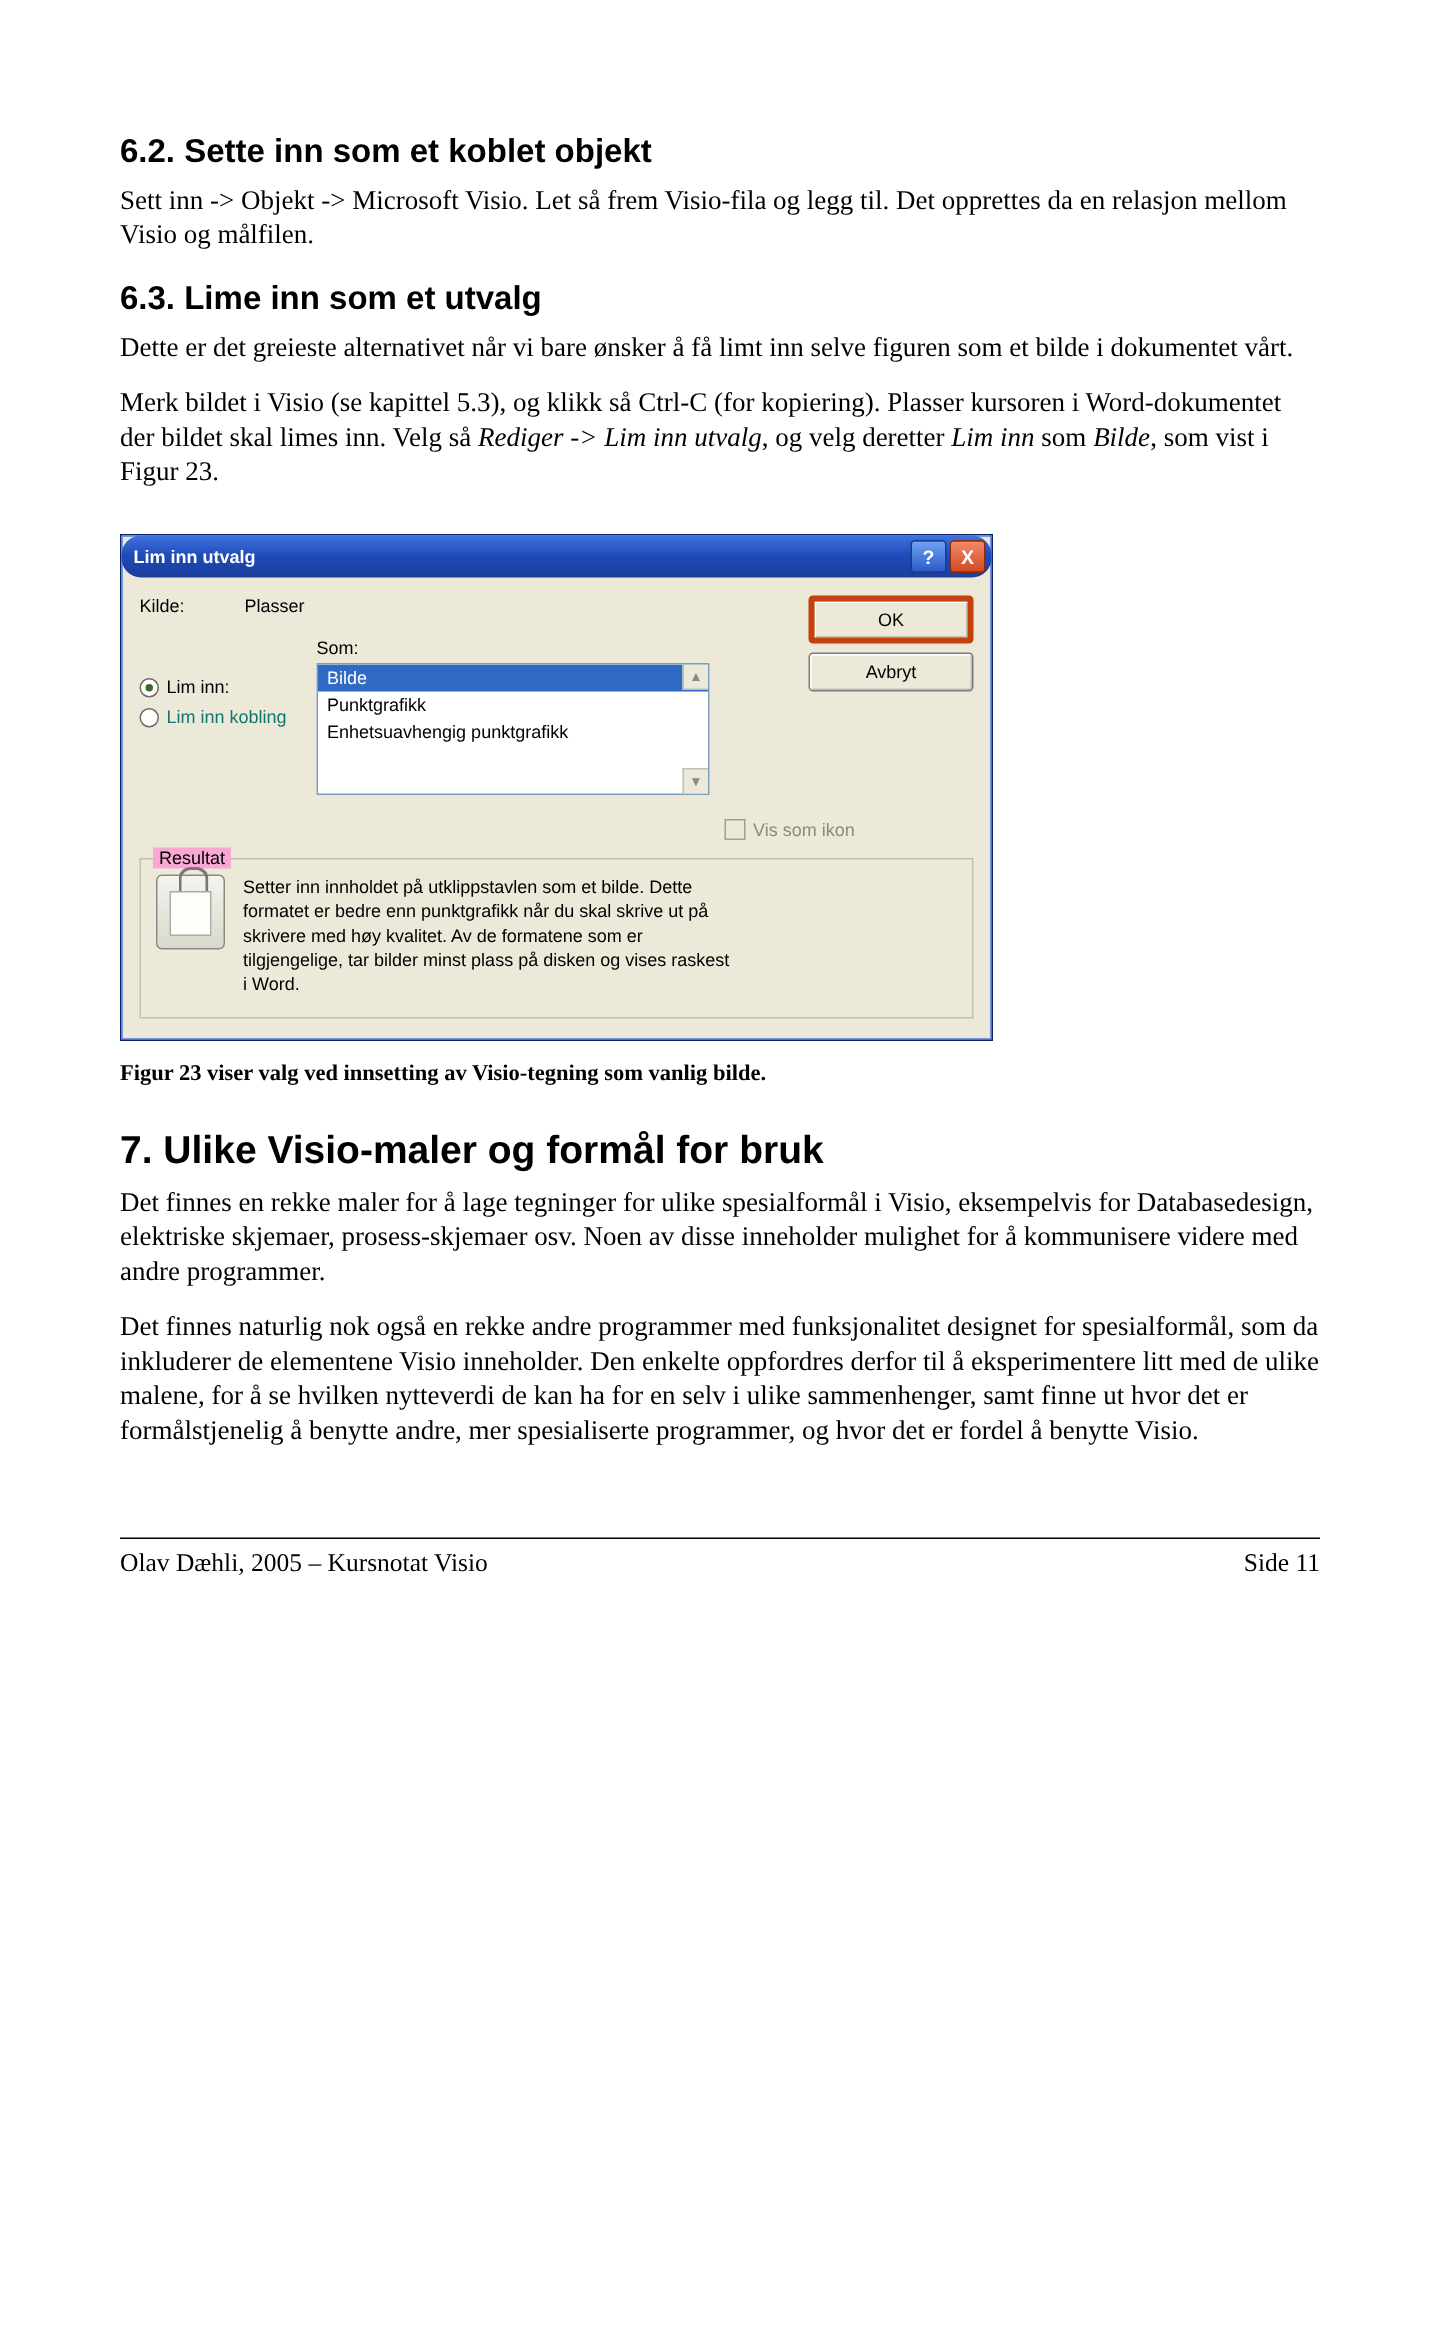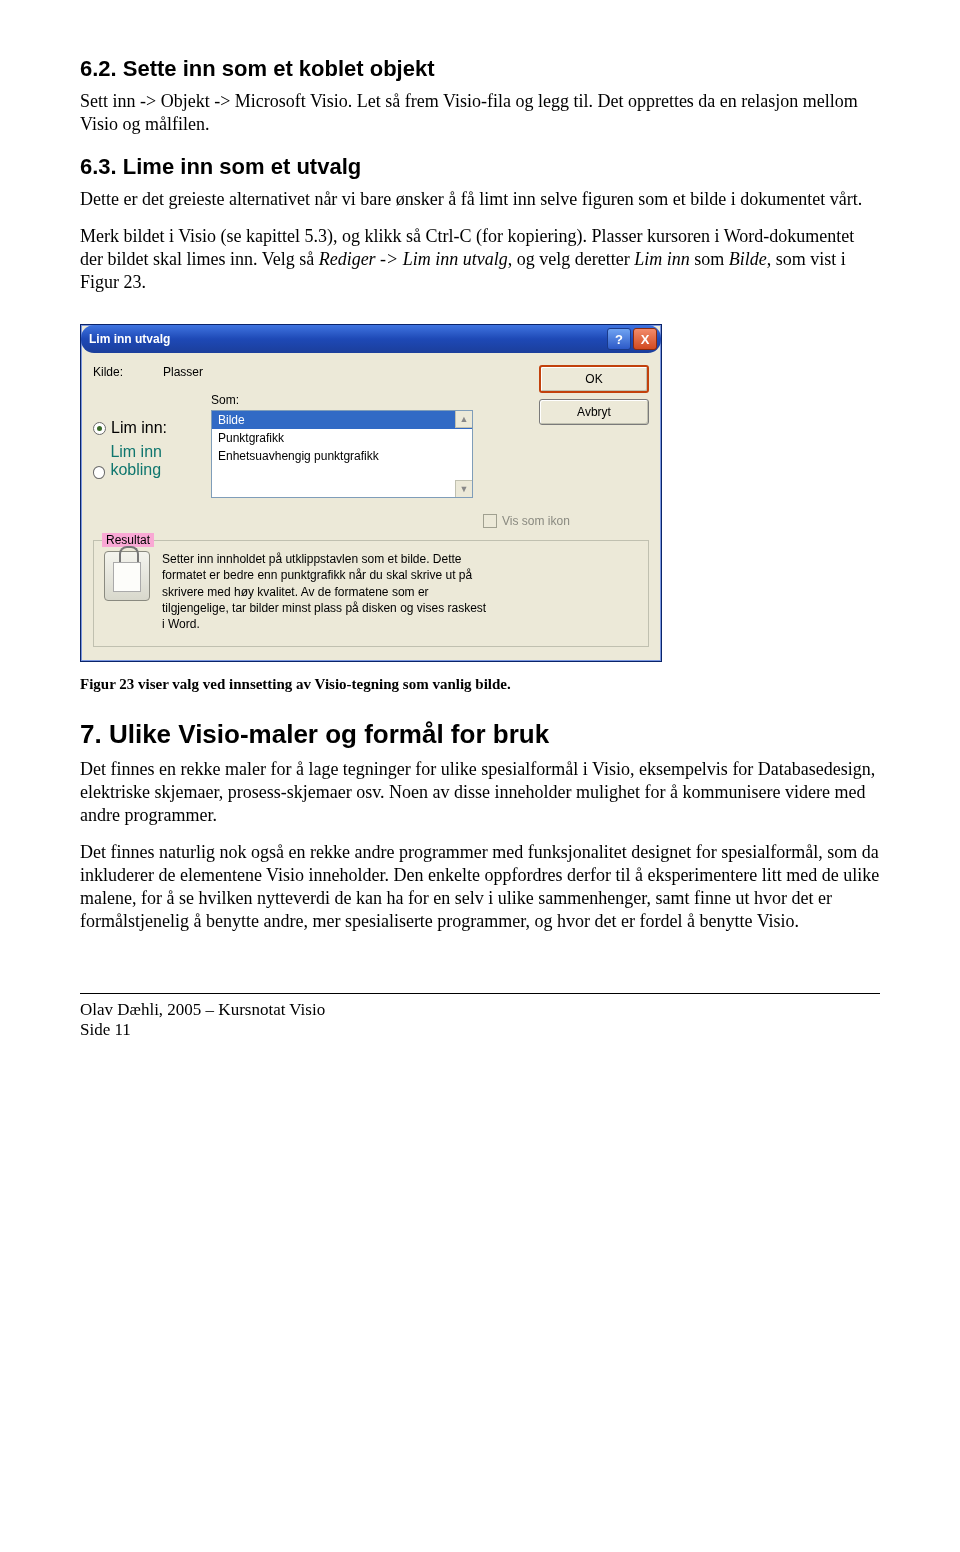--- a/index.html
+++ b/index.html
@@ -4,21 +4,21 @@
 <style>
   body {
     margin: 0;
     padding: 0;
     font-family: "Times New Roman", Times, serif;
     background: #fff;
     color: #000;
     width: 960px;
   }
   .page {
-    padding: 56px 80px 40px 80px;
+    padding: 88px 80px 40px 80px;
     box-sizing: border-box;
     width: 960px;
   }
   .h2 {
     font-family: Arial, Helvetica, sans-serif;
     font-weight: bold;
     font-size: 22px;
     margin: 0 0 8px 0;
   }
   .h1 {
@@ -95,34 +95,34 @@
   .winbtn {
     height: 24px;
     background: #ece9d8;
     border: 1px solid #7a7a7a;
     border-radius: 3px;
     box-shadow: inset 1px 1px 0 #fff, inset -1px -1px 0 #c0c0b0;
     display: flex; align-items: center; justify-content: center;
     font-size: 12px;
   }
   .winbtn.default {
-    border: 2px solid #c2410c;
+    border: 4px solid #c2410c;
   }
   .som-row {
     margin-top: 14px;
     display: flex;
   }
   .radio-col {
     width: 118px;
     padding-top: 26px;
   }
   .rad {
     display: flex; align-items: center; gap: 5px;
     margin-bottom: 6px;
-    font-size: 16px;
+    font-size: 12px;
   }
   .rcircle {
     width: 11px; height: 11px; border: 1px solid #6a6a6a; border-radius: 50%;
     background: #fff;
     display: flex; align-items: center; justify-content: center;
   }
   .rcircle.sel::after {
     content: ""; width: 5px; height: 5px; background: #3a6a2a; border-radius: 50%;
   }
   .disabled { color: #0f766e; align-items: flex-end; }
@@ -201,21 +201,20 @@
   }
   .hr {
     border: none;
     border-top: 1px solid #000;
     margin: 60px 0 6px 0;
   }
   .footer {
     display: flex;
     justify-content: space-between;
     font-size: 17px;
-    flex-direction: column;
   }
 </style>
 </head>
 <body>
 
 <div class="page">
 
   <div class="h2">6.2.   Sette inn som et koblet objekt</div>
   <p class="para">Sett inn -&gt; Objekt -&gt; Microsoft Visio. Let så frem Visio-fila og legg til. Det opprettes da en relasjon mellom Visio og målfilen.</p>
 

